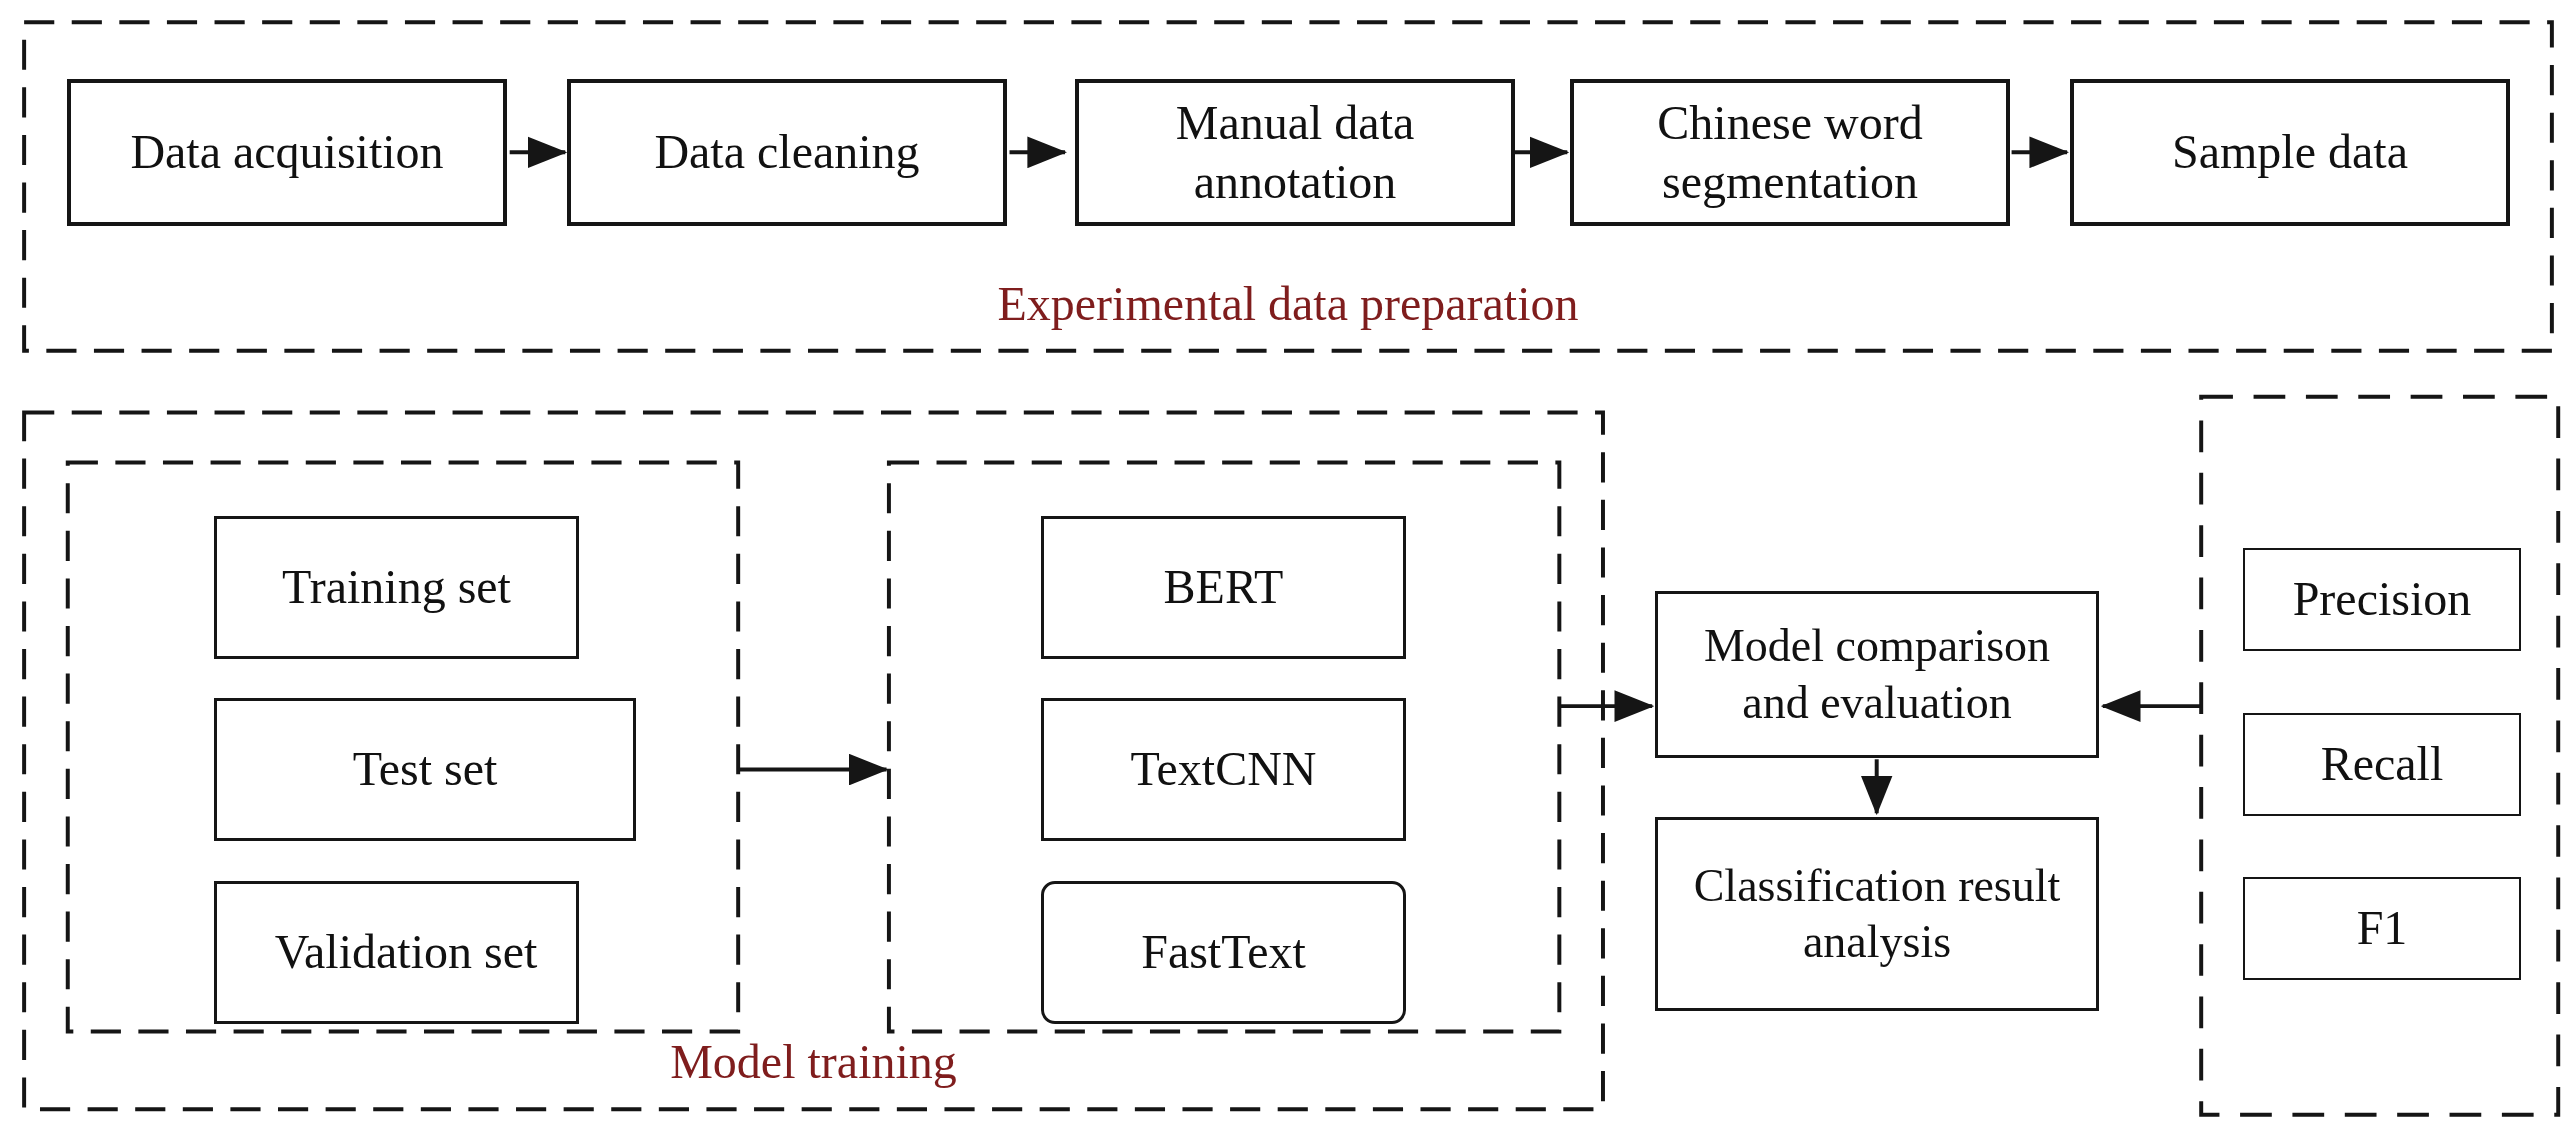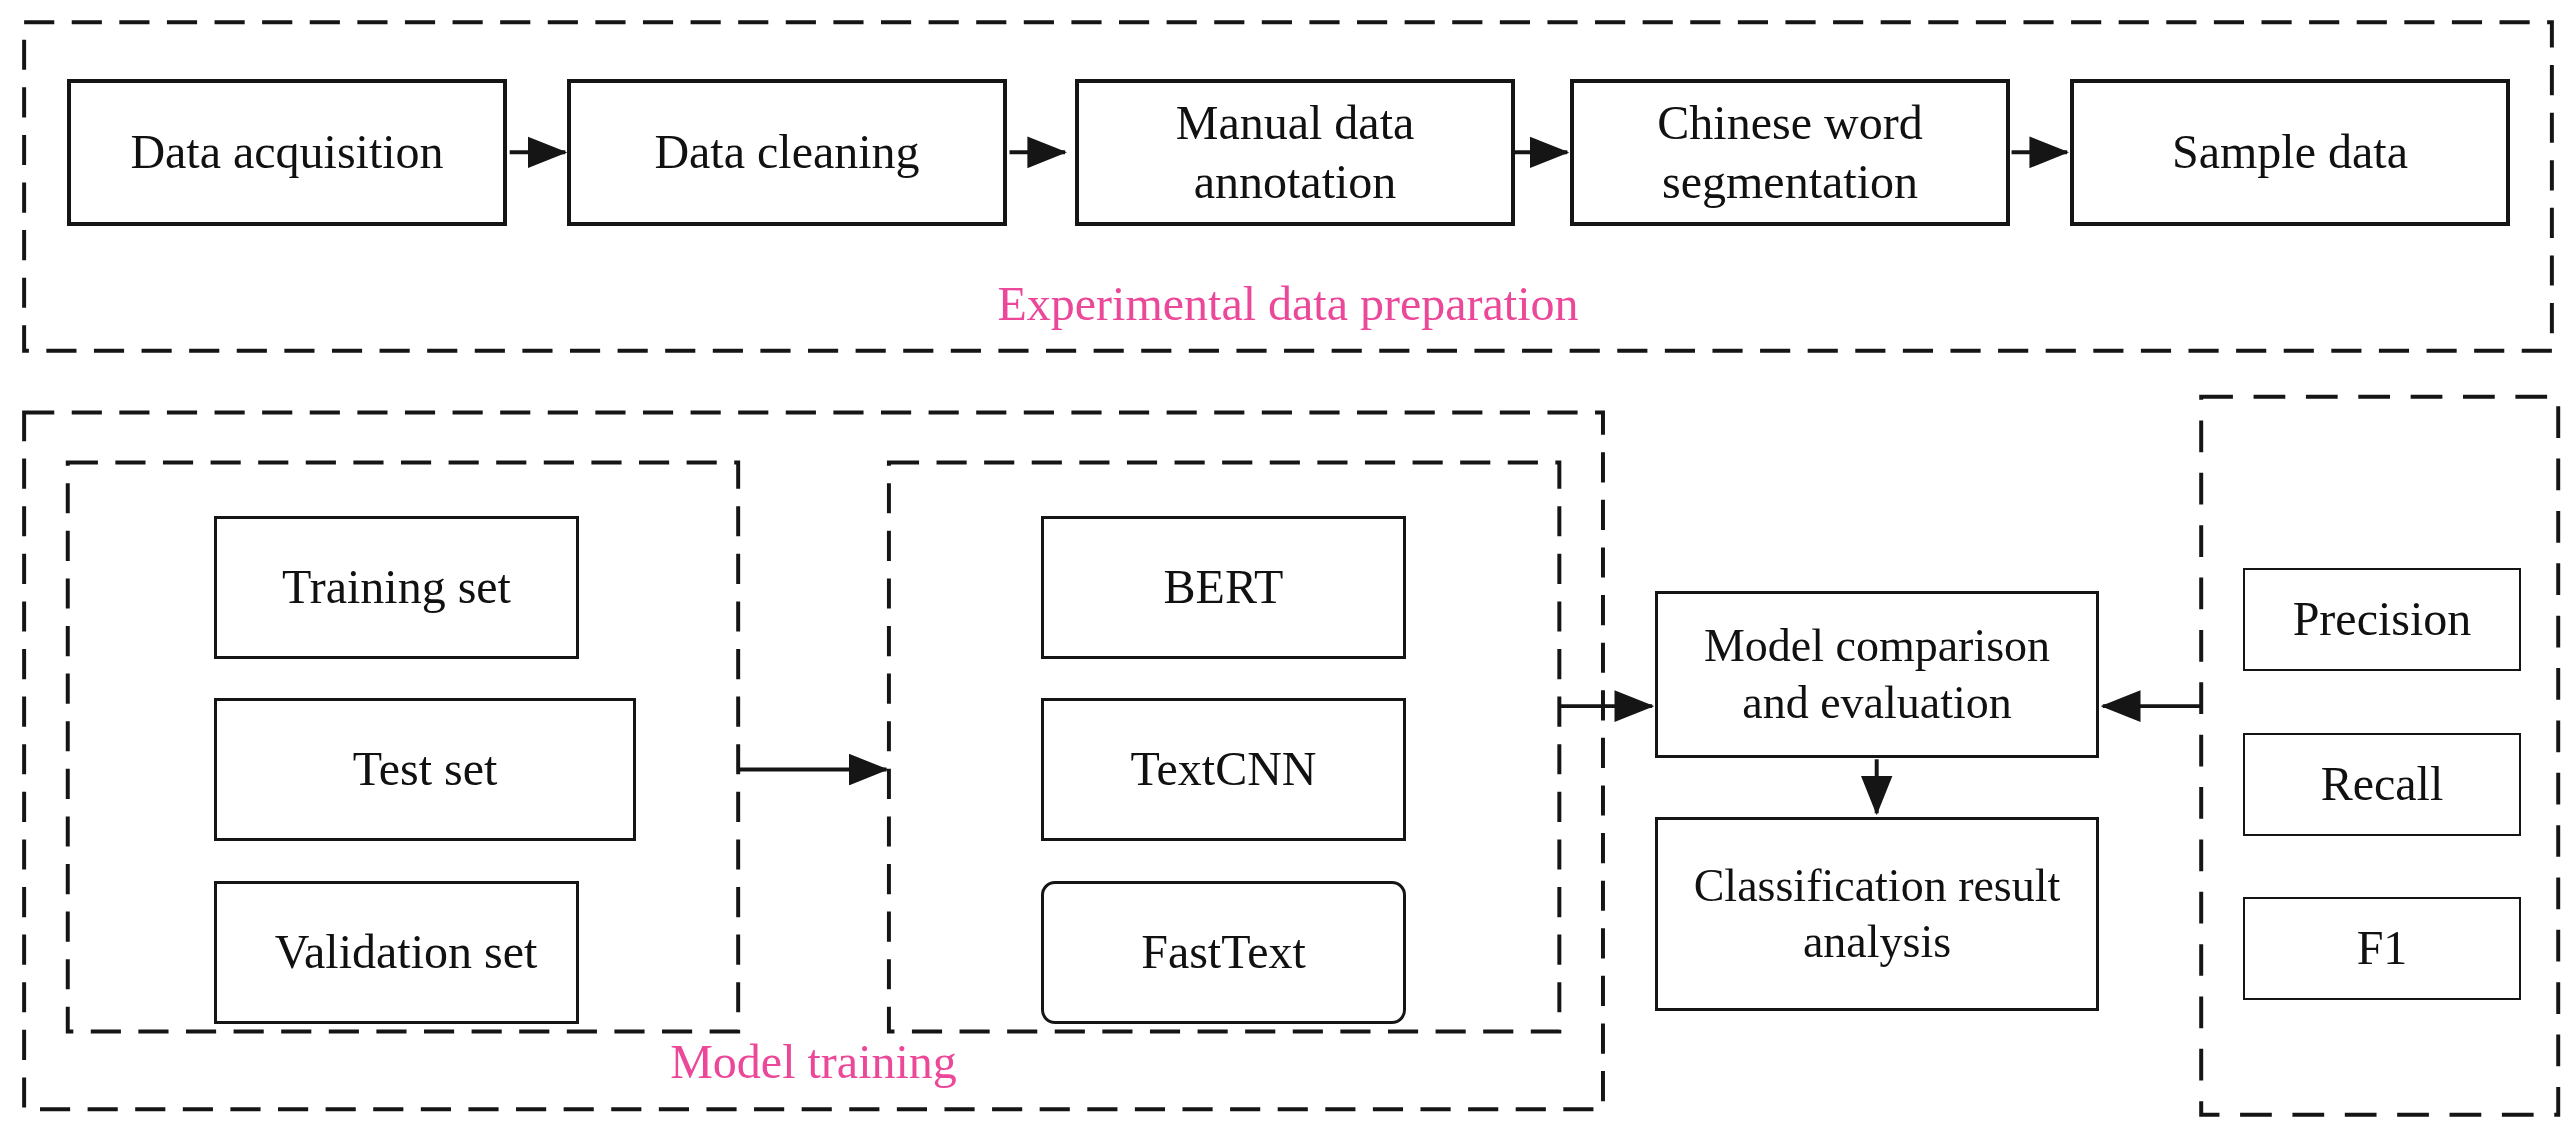--- a/index.html
+++ b/index.html
@@ -24,27 +24,27 @@
     display: flex;
     align-items: center;
     justify-content: center;
     text-align: center;
     font-size: 48px;
     line-height: 1.22;
     padding: 0 24px;
     box-sizing: border-box;
   }
   .box.thick { border-width: 4px; }
-  .box.thin  { border-width: 2.4px; margin-top: 20px; }
+  .box.thin  { border-width: 2.4px; }
   .section-label {
     position: absolute;
     text-align: center;
     font-size: 48px;
     line-height: 1.1;
-    color: #ec4899;
+    color: #7f1d1d;
   }
 </style>
 </head>
 <body>
 
 <div id="canvas">
 
   <svg id="connector-layer" viewBox="0 0 3246 1423" xmlns="http://www.w3.org/2000/svg">
     <defs>
       <marker id="ah" markerWidth="10" markerHeight="8" refX="9.5" refY="4" orient="auto" markerUnits="strokeWidth">

